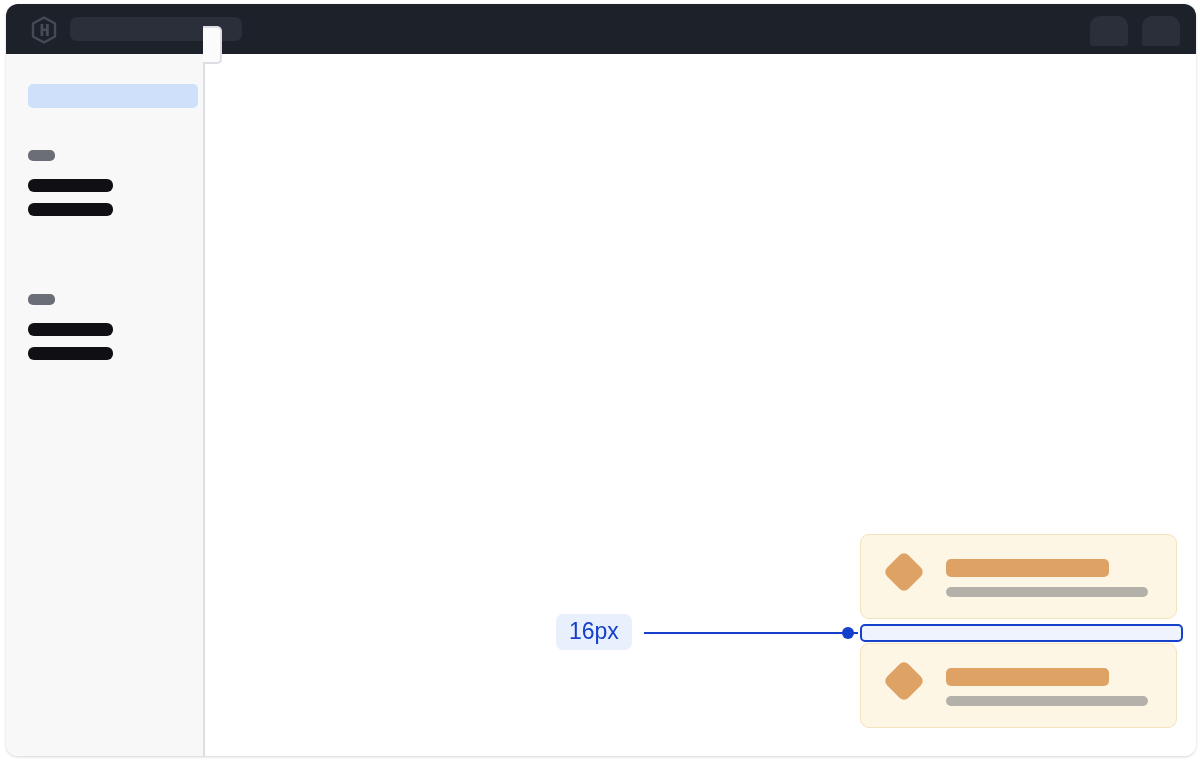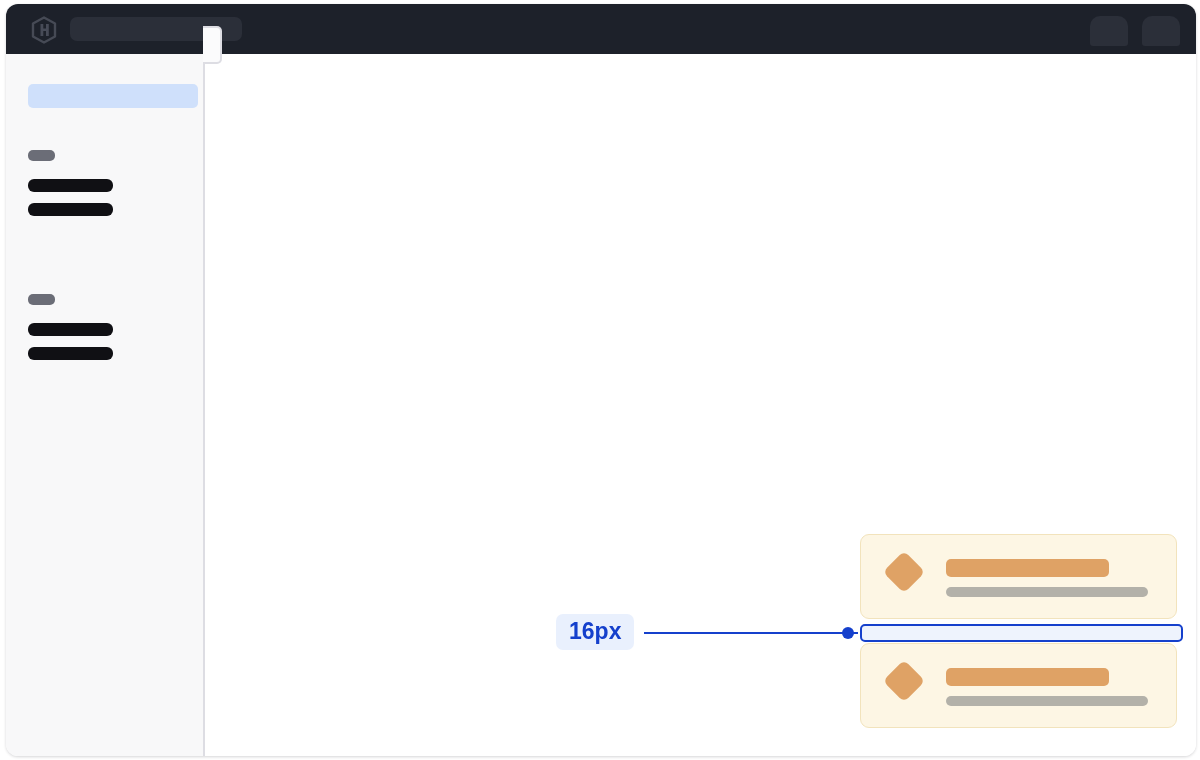--- a/index.html
+++ b/index.html
@@ -122,21 +122,20 @@
   .item-b { margin-top: 11px; }
 
   
   .main-canvas {
     position: absolute;
     left: 199px;
     top: 50px;
     right: 0;
     bottom: 0;
     background: #ffffff;
-    font-weight: bold;
   }
 
   
   .card {
     position: absolute;
     left: 655px;
     width: 317px;
     height: 85px;
     background: #fdf6e4;
     border: 1px solid #f2e3bc;

